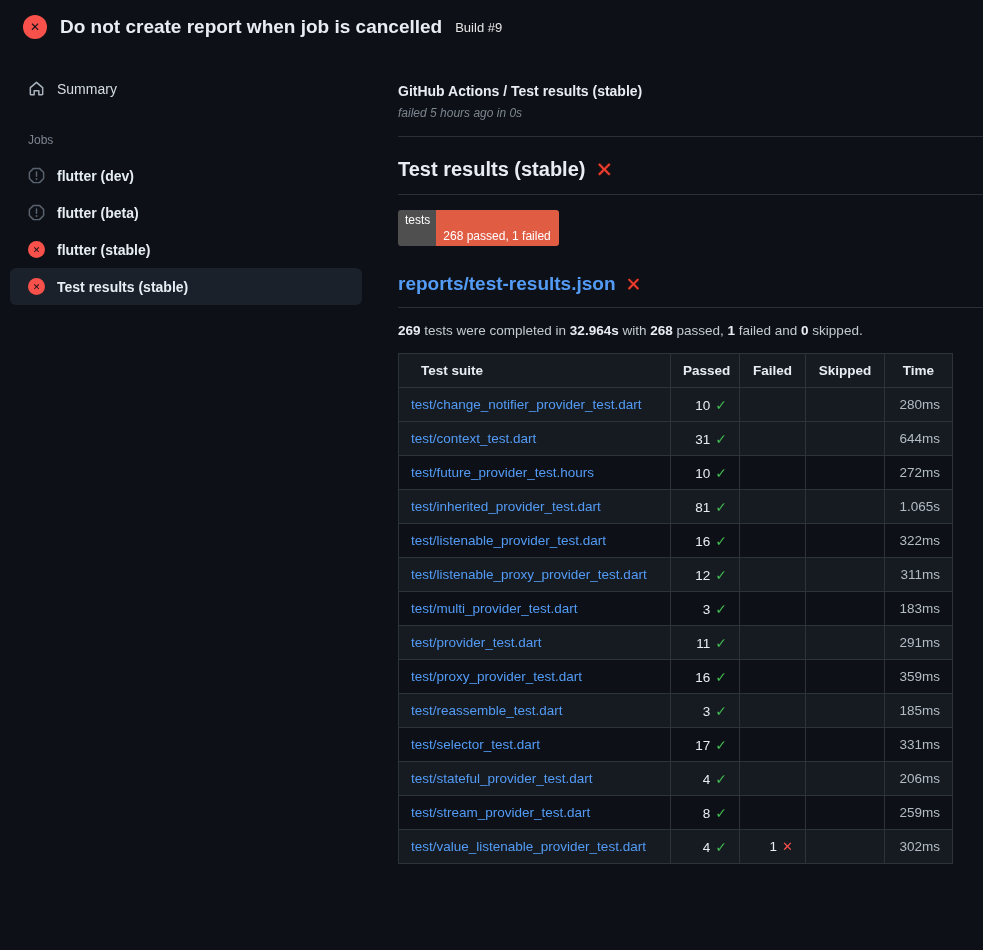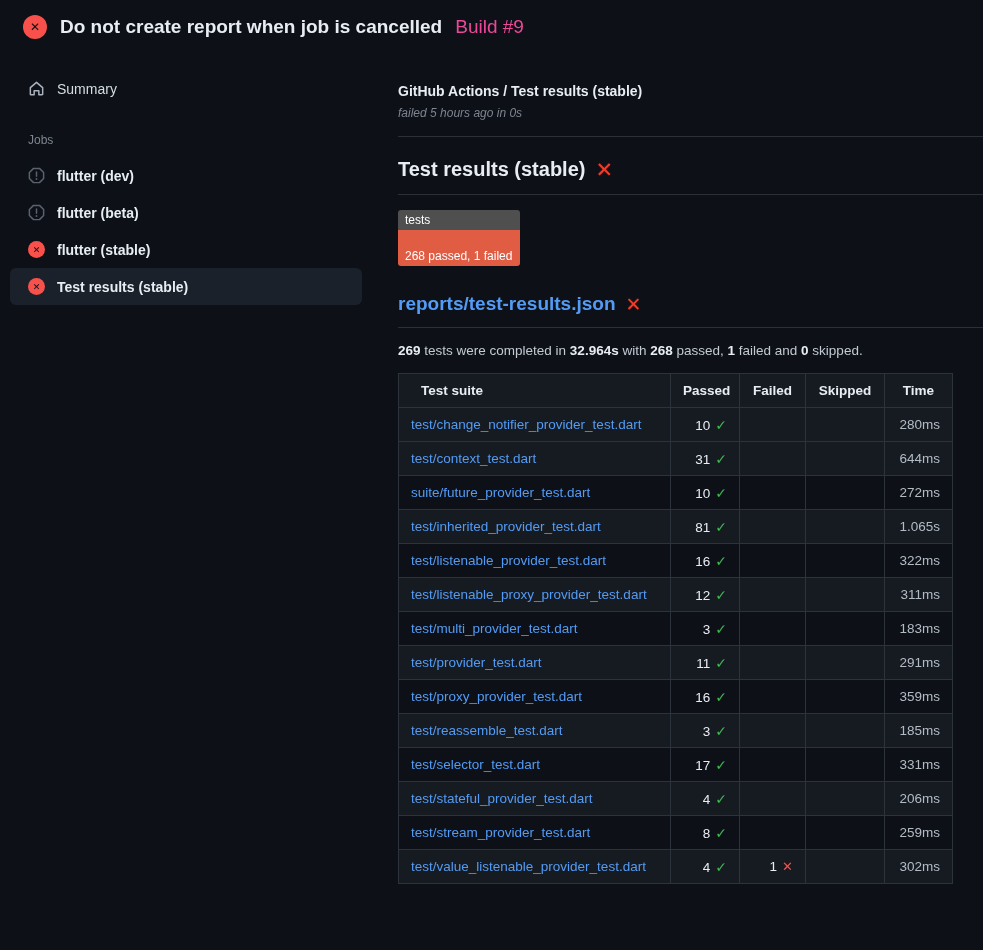--- a/index.html
+++ b/index.html
@@ -25,21 +25,21 @@
     color: #0d1117;
     display: inline-flex;
     align-items: center;
     justify-content: center;
     font-size: 12px;
     font-weight: bold;
     flex: 0 0 auto;
   }
   .status-circle.small { width: 17px; height: 17px; font-size: 9px; }
   .page-title { font-size: 19px; font-weight: 700; color: #e8edf3; white-space: nowrap; }
-  .page-build { font-size: 19px; font-weight: 400; color: #ec4899; white-space: nowrap; }
+  .page-build { font-size: 13px; font-weight: 400; color: #e5e5e5; white-space: nowrap; }
 
   
   .layout { display: flex; align-items: flex-start; }
   .sidebar { width: 372px; flex: 0 0 auto; padding-top: 17px; }
   .main { flex: 1 1 auto; padding: 30px 0 0 26px; }
 
   
   .side-item {
     display: flex;
     align-items: center;
@@ -81,21 +81,20 @@
   .divider.under-heading { margin-top: 13px; }
 
   .badge {
     display: inline-flex;
     margin-top: 15px;
     font-size: 12px;
     line-height: 1;
     border-radius: 3px;
     overflow: hidden;
     color: #ffffff;
-    flex-direction: column;
   }
   .badge .badge-label { background: #4f4f4f; padding: 4px 6px 4px 7px; }
   .badge .badge-value { background: #e05d44; padding: 20px 8px 4px 7px; }
 
   .report-heading {
     margin-top: 27px;
     font-size: 19px;
     font-weight: 700;
     display: flex;
     align-items: center;
@@ -262,21 +261,21 @@
     <td class="cell-time">280ms</td>
   </tr>
           <tr class="alt">
     <td class="cell-suite"><a href="#">test/context_test.dart</a></td>
     <td class="cell-passed"><span class="num">31</span><span class="check-icon">✓</span></td>
     <td class="cell-failed"></td>
     <td class="cell-skipped"></td>
     <td class="cell-time">644ms</td>
   </tr>
           <tr>
-    <td class="cell-suite"><a href="#">suite/future_provider_test.dart</a></td>
+    <td class="cell-suite"><a href="#">test/future_provider_test.hours</a></td>
     <td class="cell-passed"><span class="num">10</span><span class="check-icon">✓</span></td>
     <td class="cell-failed"></td>
     <td class="cell-skipped"></td>
     <td class="cell-time">272ms</td>
   </tr>
           <tr class="alt">
     <td class="cell-suite"><a href="#">test/inherited_provider_test.dart</a></td>
     <td class="cell-passed"><span class="num">81</span><span class="check-icon">✓</span></td>
     <td class="cell-failed"></td>
     <td class="cell-skipped"></td>

